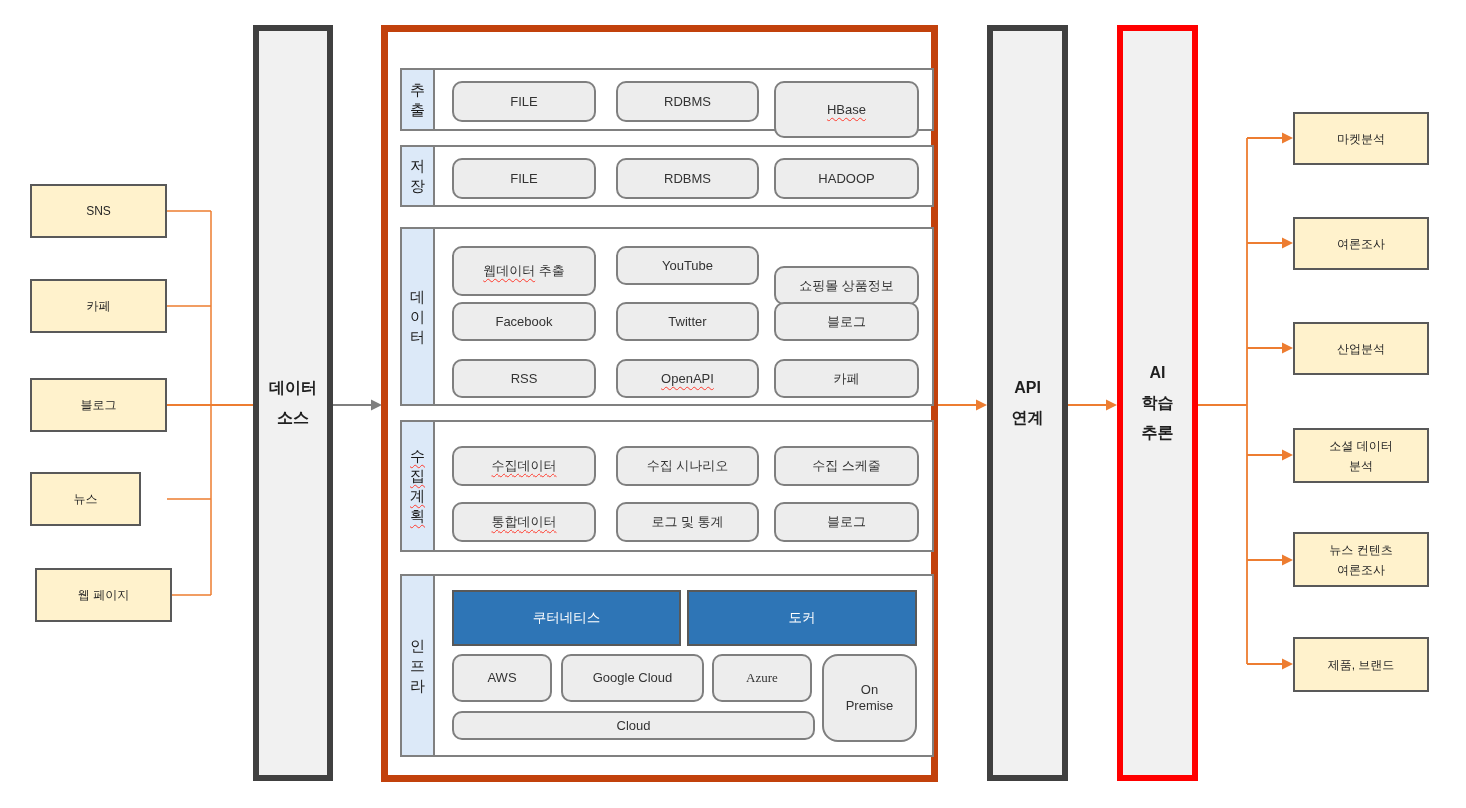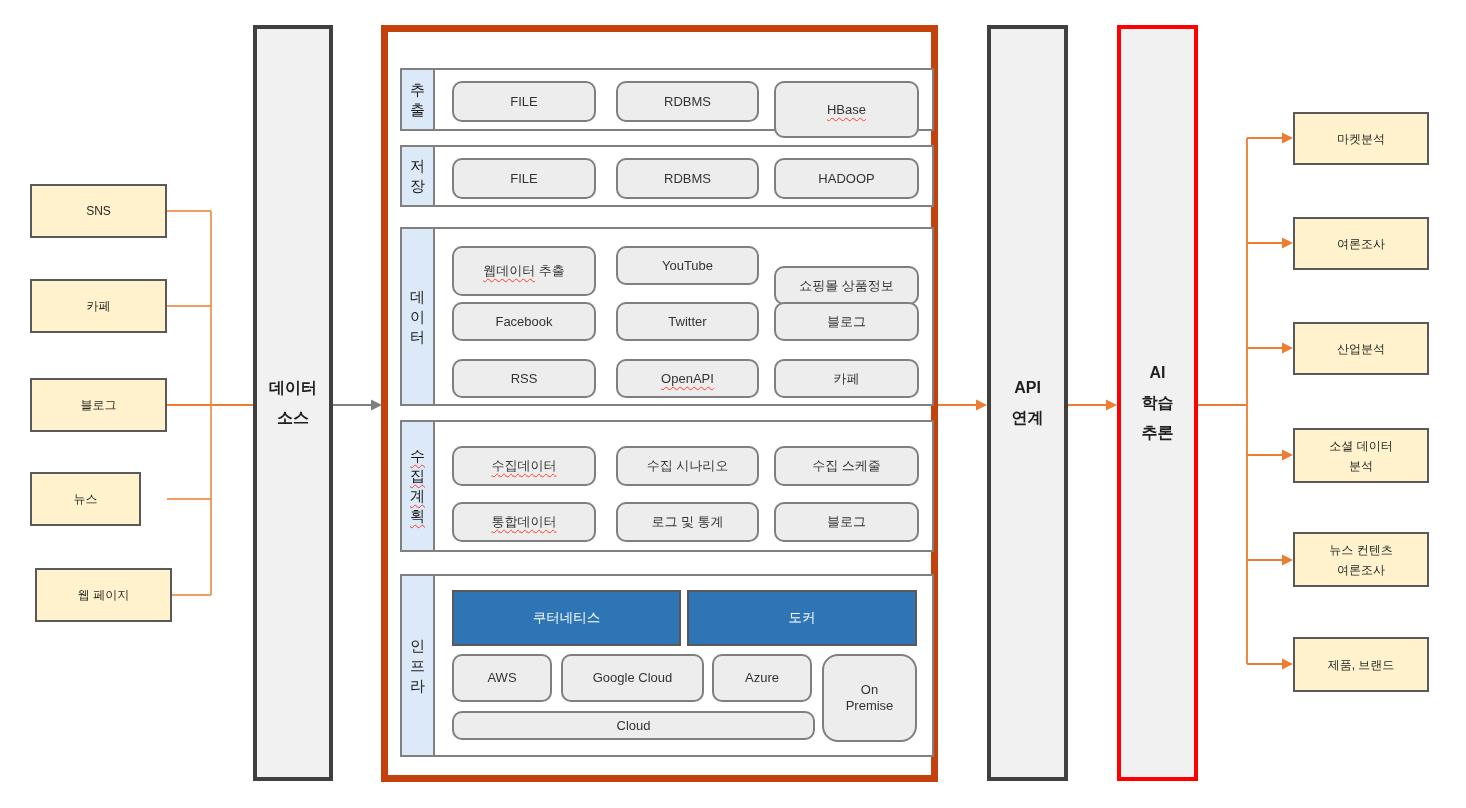--- a/index.html
+++ b/index.html
@@ -12,21 +12,21 @@
 
   
   .ybox{
     background:#FFF2CC;border:2px solid #595959;
     display:flex;align-items:center;justify-content:center;
     font-size:12px;color:#262626;text-align:center;white-space:pre-line;line-height:20px;
   }
 
   
   .tallbox{
-    background:#F1F1F1;border:4px solid #404040;
+    background:#F1F1F1;border:6px solid #404040;
     display:flex;flex-direction:column;align-items:center;justify-content:center;
     font-size:16px;font-weight:bold;color:#1f1f1f;line-height:30px;text-align:center;
   }
   .tallbox.red{border-color:#FF0000;}
 
   
   .panel{border:7px solid #c2410c;background:#ffffff;}
 
   
   .row{background:#ffffff;border:2px solid #808080;}
@@ -210,21 +210,21 @@
       </div>
       <div class="bluebox" style="left:285px;top:14px;width:230px;height:56px;">
         <span>도커</span>
       </div>
       <div class="ibox" style="left:50px;top:78px;width:100px;height:48px;">
         <span>AWS</span>
       </div>
       <div class="ibox" style="left:159px;top:78px;width:143px;height:48px;">
         <span>Google Cloud</span>
       </div>
-      <div class="ibox" style="left:310px;top:78px;width:100px;height:48px;">
+      <div class="ibox" style="left:310px;top:78px;width:100px;height:48px;font-family:Liberation Serif, serif;">
         <span>Azure</span>
       </div>
       <div class="ibox bigradius" style="left:420px;top:78px;width:95px;height:88px;">
         <span class="onprem-label">On Premise</span>
       </div>
       <div class="ibox" style="left:50px;top:135px;width:363px;height:29px;">
         <span>Cloud</span>
       </div>
     </div>
   </div>

